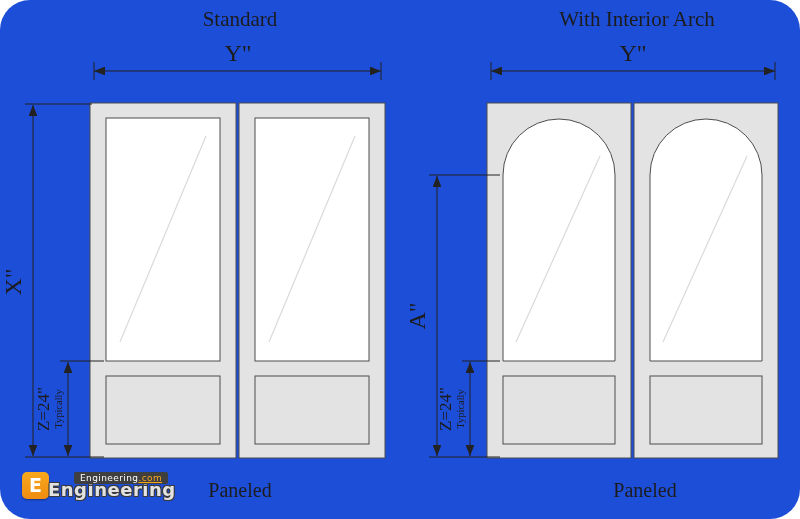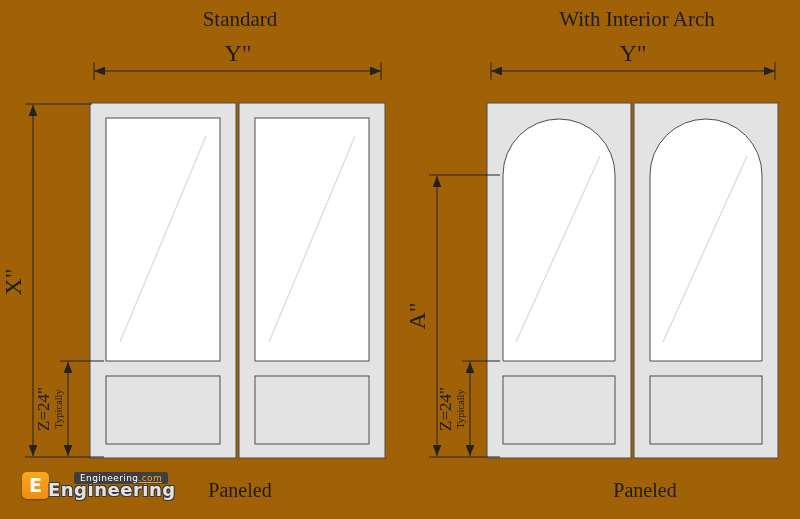--- a/index.html
+++ b/index.html
@@ -1,17 +1,17 @@
 <!DOCTYPE html>
 <html><head>
 <meta charset="utf-8">
 <style>
   html,body{margin:0;padding:0;}
   body{width:800px;height:519px;background:#ffffff;font-family:"Liberation Serif",serif;}
-  .canvas{position:relative;width:800px;height:519px;background:#a16207;overflow:hidden;}
+  .canvas{position:relative;width:800px;height:519px;background:#1d4ed8;overflow:hidden;border-radius:30px;}
   svg{position:absolute;left:0;top:0;display:block;}
   svg text{fill:#1c1c1c;font-family:"Liberation Serif",serif;}
   .title{font-size:21px;}
   .dim-big{font-size:24px;}
   .dim-mid{font-size:17px;}
   .dim-small{font-size:10.5px;}
   .caption{font-size:20px;}
   .frame{fill:#e3e3e3;stroke:#4d4d4d;stroke-width:1;}
   .glass{fill:#ffffff;stroke:#4d4d4d;stroke-width:1;}
   .panel{fill:#e3e3e3;stroke:#4d4d4d;stroke-width:1;}

